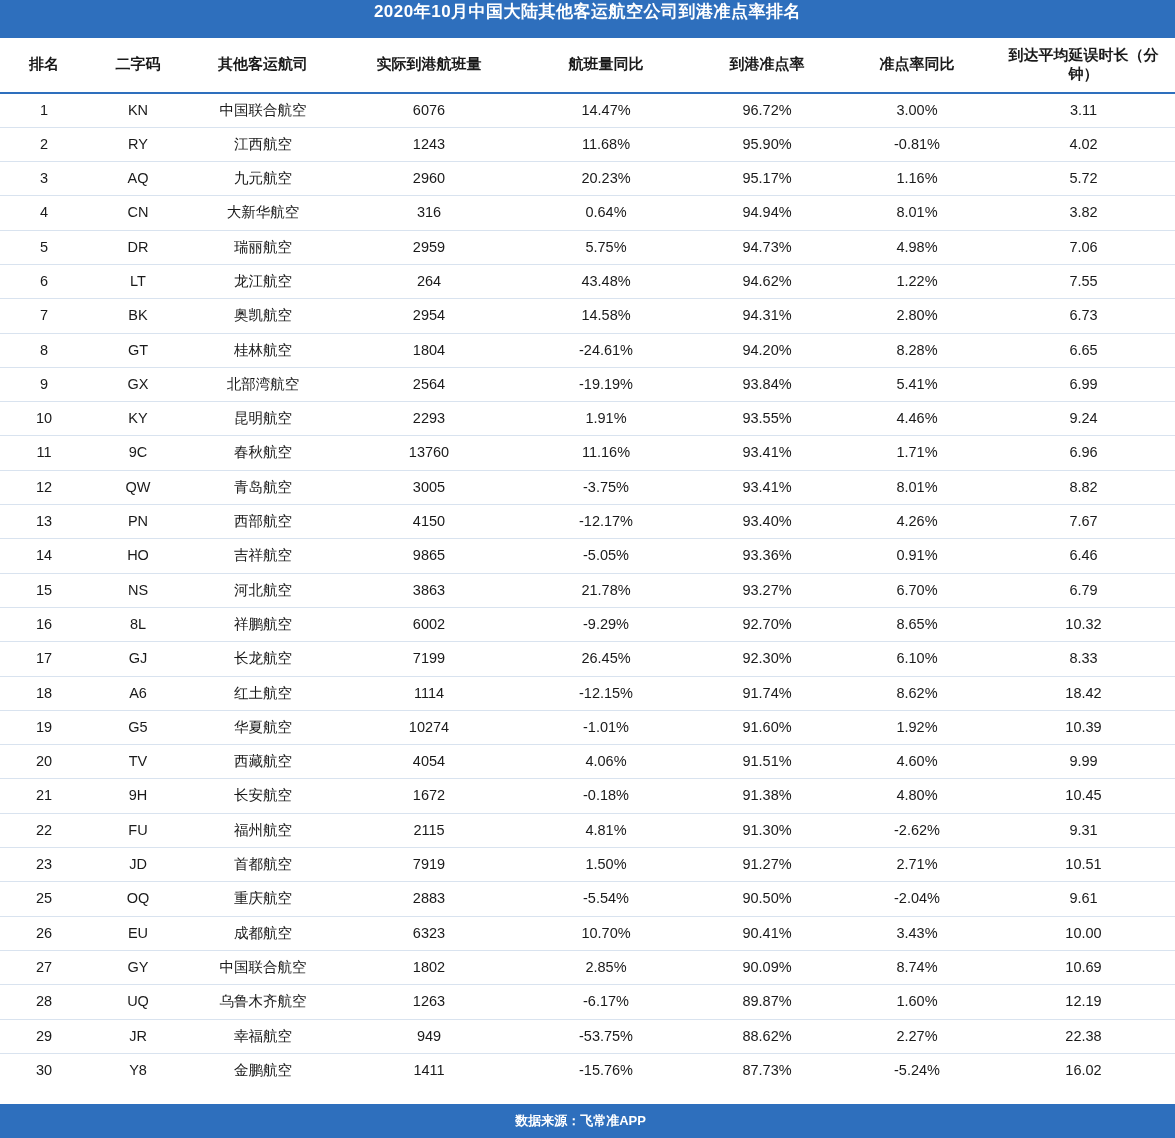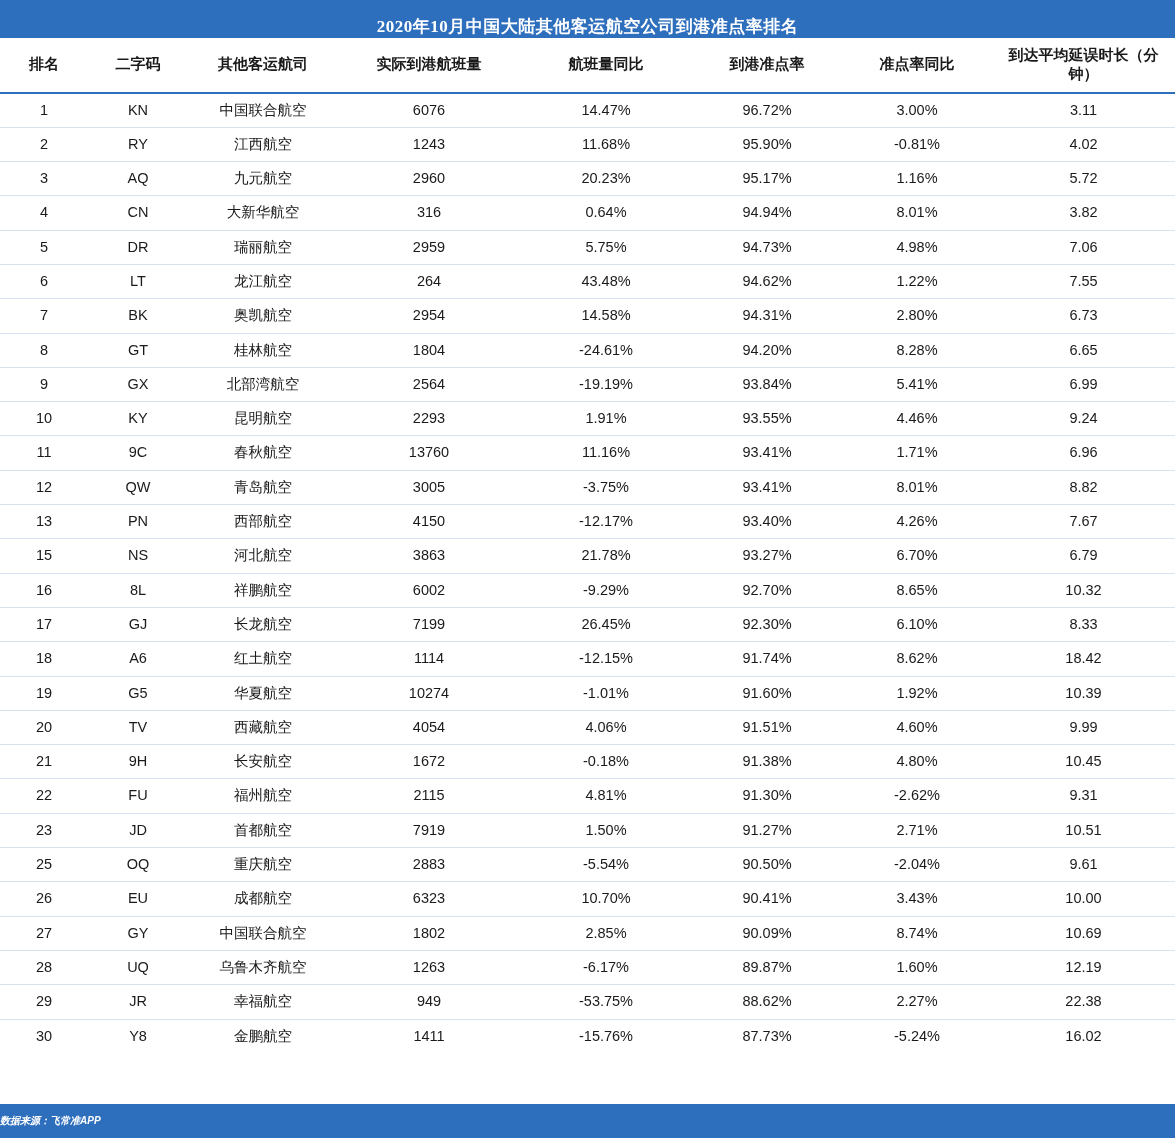--- a/index.html
+++ b/index.html
@@ -19,26 +19,25 @@
     height: 1138px;
     position: relative;
     background: #ffffff;
     box-sizing: border-box;
   }
   .title-bar {
     height: 38px;
     background: #2e6fbd;
     color: #ffffff;
     display: flex;
-    align-items: flex-end;
+    align-items: flex-start;
     justify-content: center;
     font-size: 17px;
     font-weight: bold;
     letter-spacing: 0.5px;
-    font-family: Liberation Serif, serif;
   }
   table {
     width: 100%;
     border-collapse: collapse;
     table-layout: fixed;
   }
   thead th {
     background: #ffffff;
     color: #1a1a1a;
     font-size: 15px;
@@ -74,24 +73,23 @@
   .footer-bar {
     position: absolute;
     left: 0;
     bottom: 0;
     width: 100%;
     height: 34px;
     background: #2e6fbd;
     color: #ffffff;
     display: flex;
     align-items: center;
-    justify-content: flex-start;
-    font-size: 10px;
+    justify-content: center;
+    font-size: 13px;
     font-weight: bold;
-    font-style: italic;
     padding-right: 14px;
     box-sizing: border-box;
   }
   .table-wrap {
     padding: 0 0 34px 0;
   }
 </style>
 </head>
 <body>
 
@@ -250,20 +248,30 @@
             <td>13</td>
             <td>PN</td>
             <td>西部航空</td>
             <td>4150</td>
             <td>-12.17%</td>
             <td>93.40%</td>
             <td>4.26%</td>
             <td>7.67</td>
           </tr>
           <tr>
+            <td>14</td>
+            <td>HO</td>
+            <td>吉祥航空</td>
+            <td>9865</td>
+            <td>-5.05%</td>
+            <td>93.36%</td>
+            <td>0.91%</td>
+            <td>6.46</td>
+          </tr>
+          <tr>
             <td>15</td>
             <td>NS</td>
             <td>河北航空</td>
             <td>3863</td>
             <td>21.78%</td>
             <td>93.27%</td>
             <td>6.70%</td>
             <td>6.79</td>
           </tr>
           <tr>

